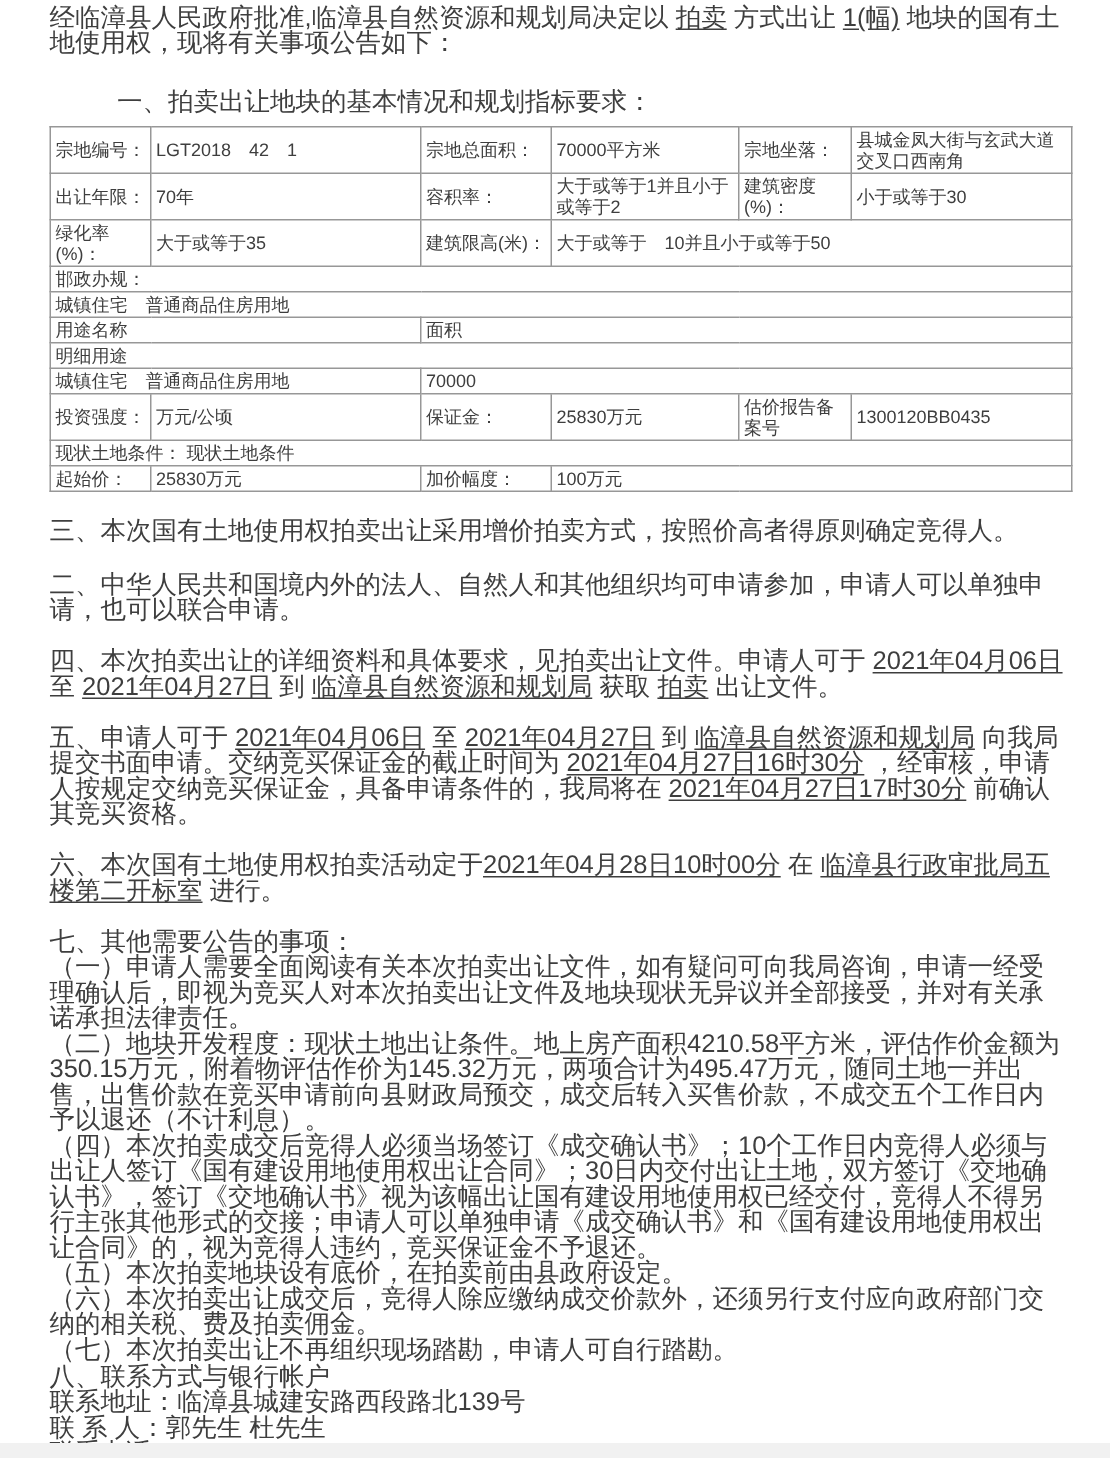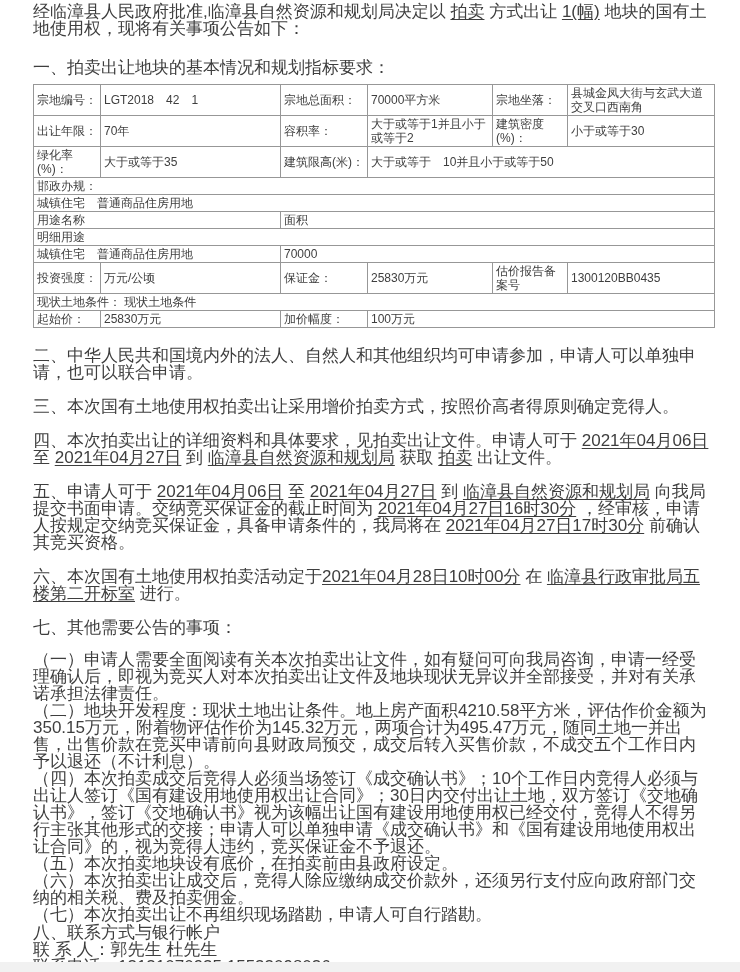--- a/index.html
+++ b/index.html
@@ -6,24 +6,24 @@
   html, body { margin: 0; padding: 0; }
   body {
     width: 740px; height: 972px; overflow: hidden;
     background: #ffffff; color: #3e3e3e;
     font-family: "Liberation Sans", sans-serif;
     position: relative;
   }
   .doc { padding: 3px 28px 0 33px; }
   .t { font-size: 17px; line-height: 17px; margin: 0; white-space: pre-wrap; }
   .u { text-decoration: underline; text-underline-offset: 2px; }
-  .mt24 { margin-top: 22px; }
+  .mt24 { margin-top: 22px; margin-left: 45px; }
   .mt19 { margin-top: 19px; }
   .mt17 { margin-top: 17px; }
-  .mt15 { margin-top: 15px; }
+  .mt15 { }
   .mt9  { margin-top: 1px; }
   table.land {
     width: 681px; margin-top: 8px;
     border-collapse: collapse; table-layout: fixed;
     border: 1px solid #979797;
   }
   table.land td {
     border: 1px solid #979797;
     font-size: 12px; line-height: 14px;
     padding: 1px 3px; vertical-align: middle;
@@ -105,37 +105,38 @@
       </tr>
       <tr>
         <td>起始价：</td>
         <td>25830万元</td>
         <td>加价幅度：</td>
         <td colspan="3">100万元</td>
       </tr>
     </tbody>
   </table>
 
+  <p class="t mt17">三、本次国有土地使用权拍卖出让采用增价拍卖方式，按照价高者得原则确定竞得人。</p>
   <p class="t mt19">二、中华人民共和国境内外的法人、自然人和其他组织均可申请参加，申请人可以单独申请，也可以联合申请。</p>
-  <p class="t mt17">三、本次国有土地使用权拍卖出让采用增价拍卖方式，按照价高者得原则确定竞得人。</p>
   <p class="t mt17"><span>四、本次拍卖出让的详细资料和具体要求，见拍卖出让文件。申请人可于 </span><span class="u">2021年04月06日</span><span> 至 </span><span class="u">2021年04月27日</span><span> 到 </span><span class="u">临漳县自然资源和规划局</span><span> 获取 </span><span class="u">拍卖</span><span> 出让文件。</span></p>
   <p class="t mt17"><span>五、申请人可于 </span><span class="u">2021年04月06日</span><span> 至 </span><span class="u">2021年04月27日</span><span> 到 </span><span class="u">临漳县自然资源和规划局</span><span> 向我局提交书面申请。交纳竞买保证金的截止时间为 </span><span class="u">2021年04月27日16时30分</span><span> ，经审核，申请人按规定交纳竞买保证金，具备申请条件的，我局将在 </span><span class="u">2021年04月27日17时30分</span><span> 前确认其竞买资格。</span></p>
   <p class="t mt17"><span>六、本次国有土地使用权拍卖活动定于</span><span class="u">2021年04月28日10时00分</span><span> 在 </span><span class="u">临漳县行政审批局五楼第二开标室</span><span> 进行。</span></p>
 
   <p class="t mt17">七、其他需要公告的事项：</p>
   <div class="mt15">
     <p class="t">（一）申请人需要全面阅读有关本次拍卖出让文件，如有疑问可向我局咨询，申请一经受理确认后，即视为竞买人对本次拍卖出让文件及地块现状无异议并全部接受，并对有关承诺承担法律责任。</p>
     <p class="t">（二）地块开发程度：现状土地出让条件。地上房产面积4210.58平方米，评估作价金额为350.15万元，附着物评估作价为145.32万元，两项合计为495.47万元，随同土地一并出售，出售价款在竞买申请前向县财政局预交，成交后转入买售价款，不成交五个工作日内予以退还（不计利息）。</p>
     <p class="t">（四）本次拍卖成交后竞得人必须当场签订《成交确认书》；10个工作日内竞得人必须与出让人签订《国有建设用地使用权出让合同》；30日内交付出让土地，双方签订《交地确认书》，签订《交地确认书》视为该幅出让国有建设用地使用权已经交付，竞得人不得另行主张其他形式的交接；申请人可以单独申请《成交确认书》和《国有建设用地使用权出让合同》的，视为竞得人违约，竞买保证金不予退还。</p>
     <p class="t">（五）本次拍卖地块设有底价，在拍卖前由县政府设定。</p>
     <p class="t">（六）本次拍卖出让成交后，竞得人除应缴纳成交价款外，还须另行支付应向政府部门交纳的相关税、费及拍卖佣金。</p>
     <p class="t">（七）本次拍卖出让不再组织现场踏勘，申请人可自行踏勘。</p>
   </div>
 
   <p class="t mt9">八、联系方式与银行帐户</p>
+  <p class="t">联系地址：临漳县城建安路西段路北139号</p>
   <p class="t">联 系 人：郭先生 杜先生</p>
   <p class="t">联系电话：13131070935 15533098036</p>
   <p class="t">开户银行：中国建设银行股份有限公司临漳支行</p>
   <p class="t">银行帐号：13001648008050510582</p>
 
 </div>
 
 <div class="bottombar"></div>
 
 </body></html>

